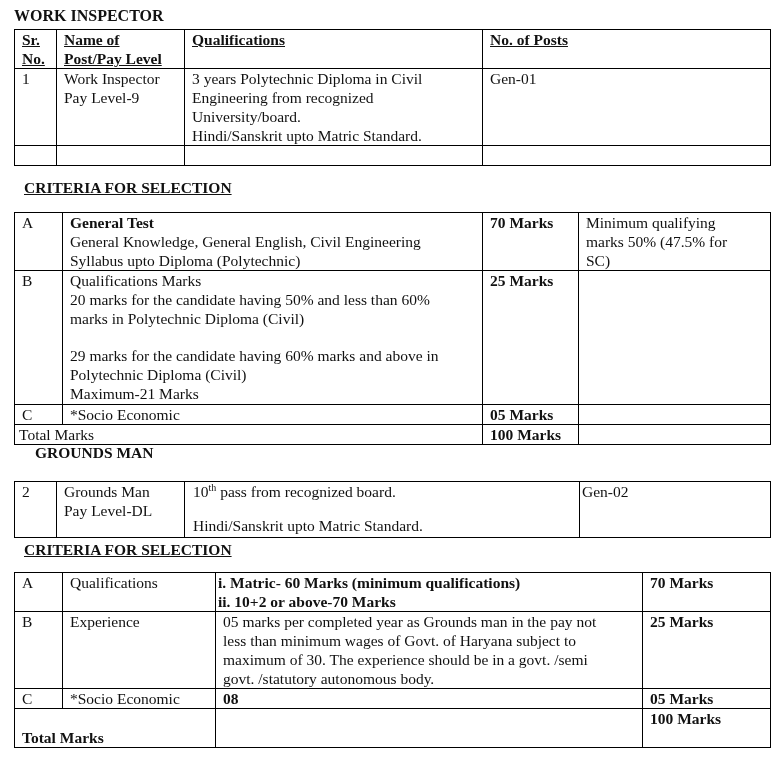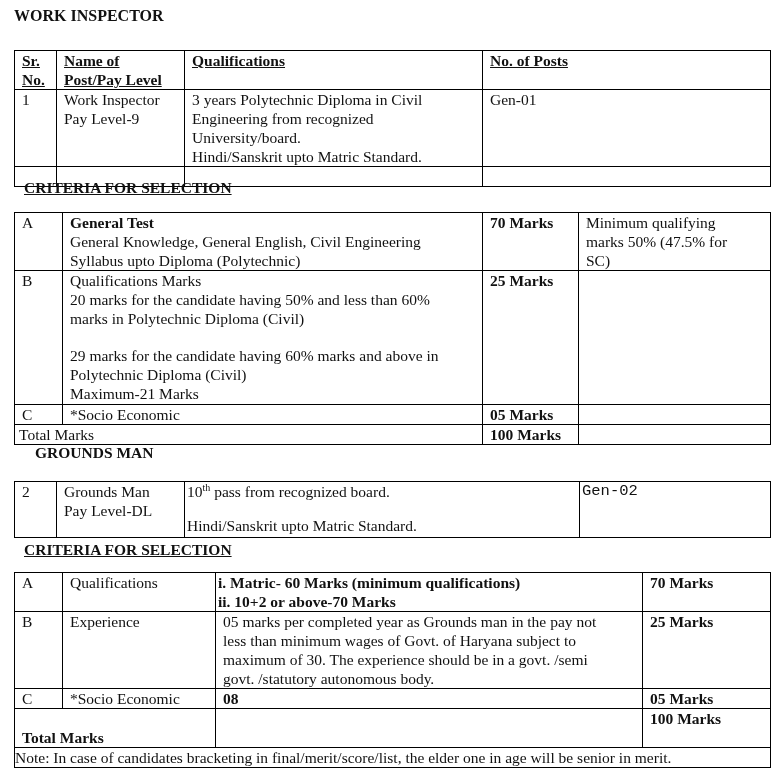--- a/index.html
+++ b/index.html
@@ -14,21 +14,21 @@
     table { border-collapse: collapse; position: absolute; table-layout: fixed; }
     td { border: 1.5px solid #000; vertical-align: top; padding: 0 0 0 7px; }
     .b { font-weight: bold; }
     .sup { font-size: 10px; vertical-align: super; line-height: 0; }
   </style>
 </head>
 <body>
 
 <div class="abs h-bold" style="left:14px; top:6px; font-size:16px;">WORK INSPECTOR</div>
 
-<table style="left:14px; top:50px; width:756px;">
+<table style="left:14px; top:29px; width:756px;">
   <colgroup>
       <col style="width:42px">
       <col style="width:128px">
       <col style="width:298px">
       <col style="width:288px">
     </colgroup>
   <tbody>
       <tr style="height:39px;">
     <td class="b">
       <div class="u">Sr.</div>
@@ -125,26 +125,26 @@
       <col style="width:395px">
       <col style="width:191px">
     </colgroup>
   <tbody>
       <tr style="height:56px;">
     <td>2</td>
     <td>
       <div>Grounds Man</div>
       <div>Pay Level-DL</div>
     </td>
-    <td style="padding-left:2px;">
+    <td style="padding-left:8px;">
       <div><span>10</span><span class="sup">th</span><span> pass from recognized board.</span></div>
       <div style="height:15px"></div>
       <div>Hindi/Sanskrit upto Matric Standard.</div>
     </td>
-    <td style="padding-left:2px;font-family:Liberation Mono, monospace;">Gen-02</td>
+    <td style="padding-left:2px;">Gen-02</td>
   </tr>
 </tbody>
   </table>
 
 <div class="abs h-bold u" style="left:24px; top:540px; font-size:15.5px;">CRITERIA FOR SELECTION</div>
 
 <table style="left:14px; top:572px; width:756px;">
   <colgroup>
       <col style="width:48px">
       <col style="width:153px">
@@ -176,17 +176,14 @@
     <td>C</td>
     <td>*Socio Economic</td>
     <td class="b">08</td>
     <td class="b">05 Marks</td>
   </tr>
   <tr style="height:39px;">
     <td colspan="2" class="b" style="vertical-align:bottom;">Total Marks</td>
     <td></td>
     <td class="b">100 Marks</td>
   </tr>
-  <tr style="height:19px;">
-    <td colspan="4" style="padding-left:0; white-space:nowrap;">Note: In case of candidates bracketing in final/merit/score/list, the elder one in age will be senior in merit.</td>
-  </tr>
 </tbody>
   </table>
 
 </body></html>

